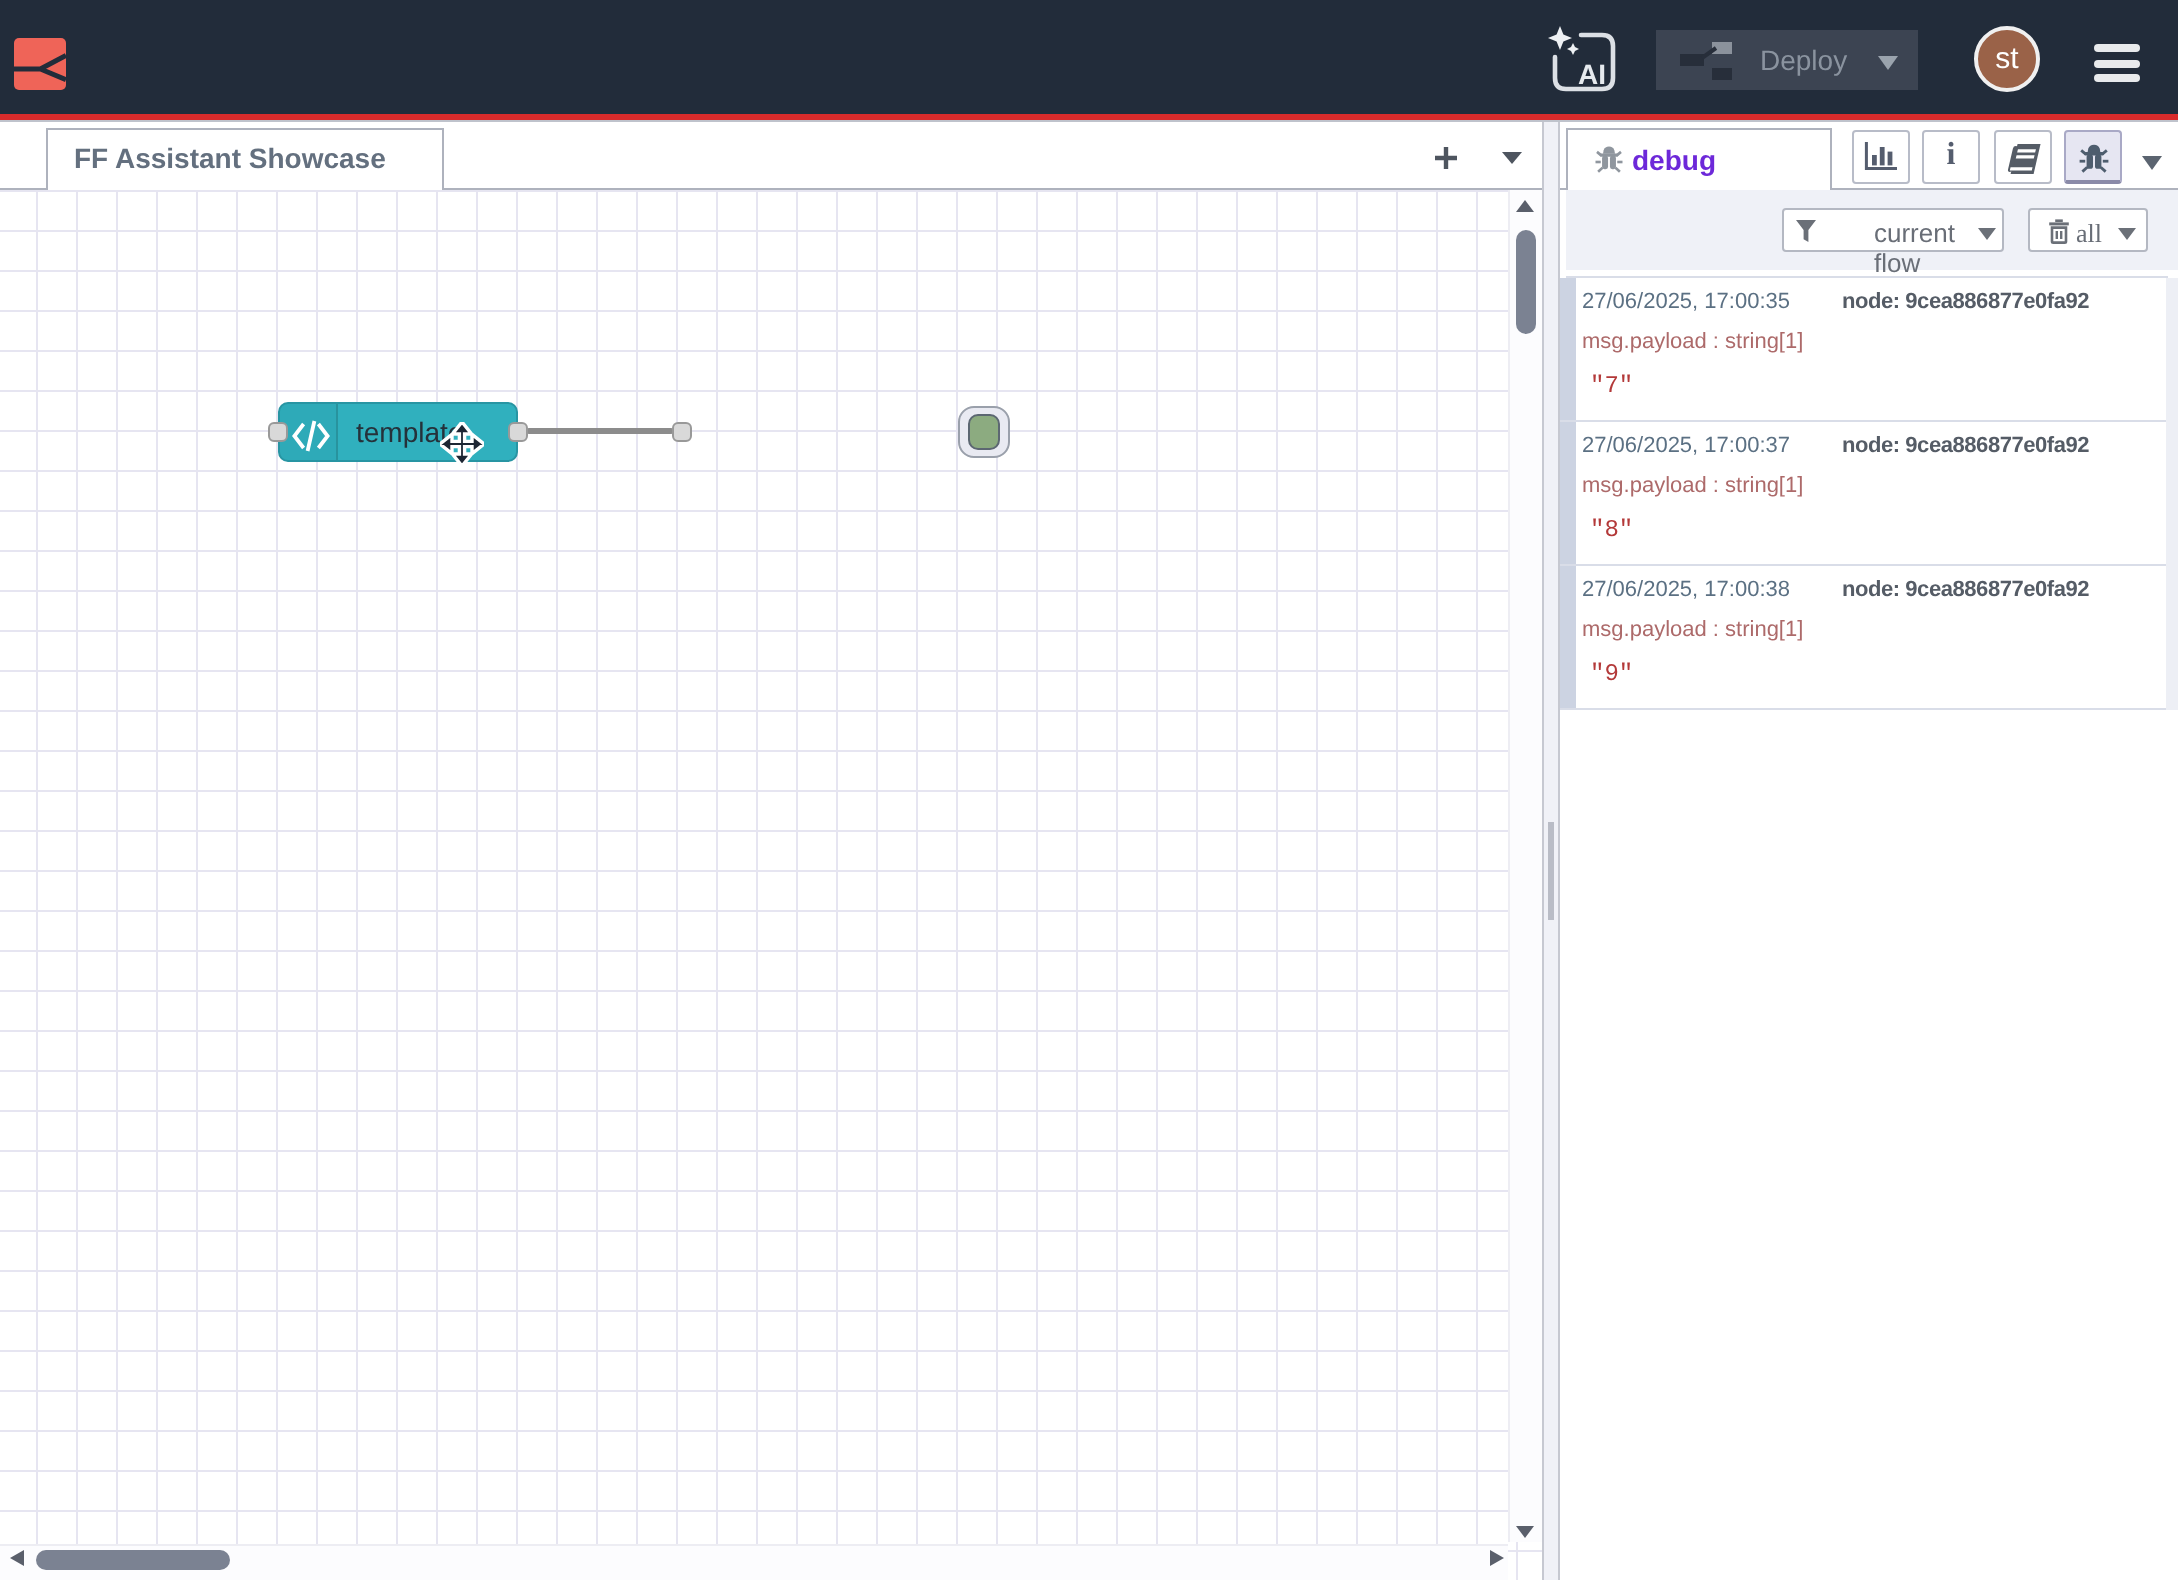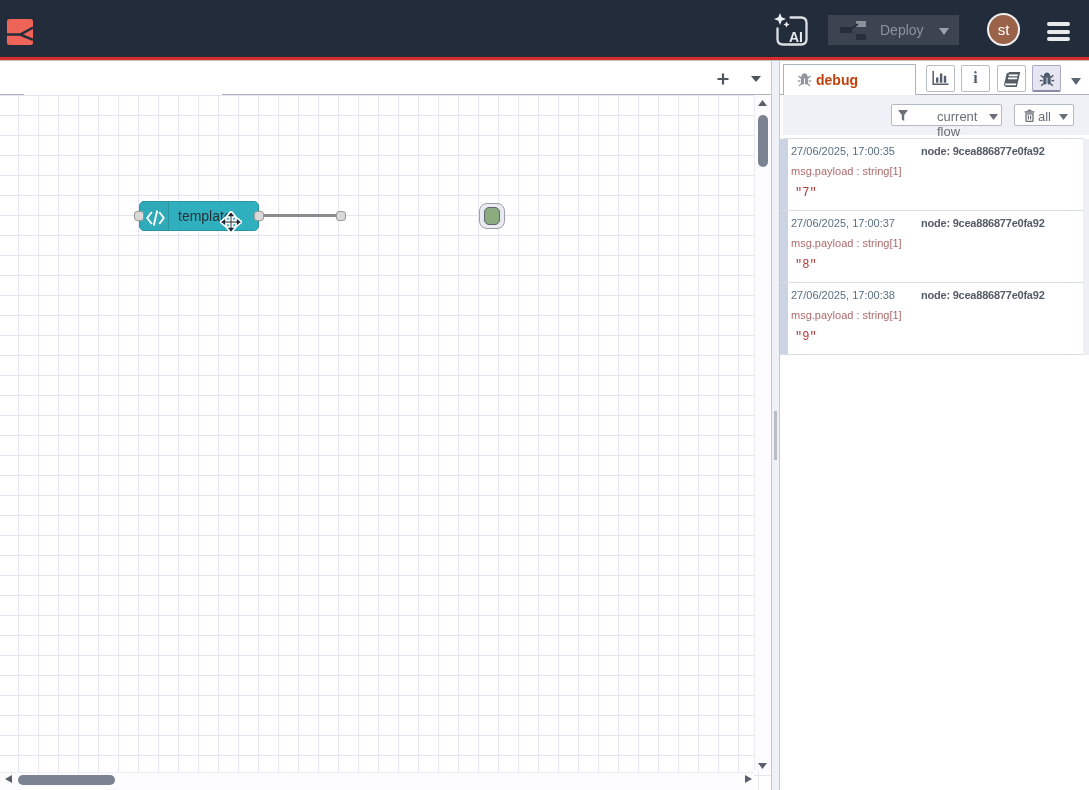--- a/index.html
+++ b/index.html
@@ -49,21 +49,21 @@
 
 
 #sep { position:absolute; left:771px; top:61px; width:9px; height:729px; background:#f0f1f7; border-left:1px solid #c6c8d1; border-right:1px solid #c6c8d1; }
 #grip { position:absolute; left:774px; top:411px; width:3px; height:49px; background:#b9bcc6; }
 
 
 #sidebar { position:absolute; left:780px; top:61px; width:309px; height:729px; background:#fff; }
 #sb-border1 { position:absolute; left:780px; top:94px; width:3px; height:1px; background:#aeb2bd; }
 #sb-border2 { position:absolute; left:916px; top:94px; width:173px; height:1px; background:#aeb2bd; }
 #debugtab { position:absolute; left:783px; top:64px; width:133px; height:31px; background:#fff; border:1px solid #aeb2bd; border-bottom:none; }
-#debugtab span { position:absolute; left:32px; top:6.5px; font-size:14px; font-weight:bold; color:#c2410c; }
+#debugtab span { position:absolute; left:32px; top:6.5px; font-size:14px; font-weight:bold; color:#6d28d9; }
 .sbbtn { position:absolute; top:65px; width:29px; height:27px; background:#fff; border:1px solid #b8bcc8; border-radius:2px; }
 #sbbtn4 { background:#e6e6f2; border-color:#a9a9c6; border-bottom:2px solid #8a8aa8; }
 #toolstrip { position:absolute; left:783px; top:95px; width:306px; height:40px; background:#eff1f7; }
 .tbtn { position:absolute; top:104px; height:22px; background:#fff; border:1px solid #b4b8c2; border-radius:2px; font-size:13px; color:#696e77; }
 
 
 .dmsg { position:absolute; left:780px; width:304px; height:72px; background:#fff; border-bottom:1px solid #d9dde8; }
 .dmsg .gut { position:absolute; left:0; top:0; width:8px; height:71px; background:#ccd3e2; }
 .dmsg .meta { position:absolute; left:11px; top:6px; font-size:11px; line-height:13px; color:#5b7083; }
 .dmsg .meta b { color:#555c66; margin-left:26px; letter-spacing:-0.22px; }
@@ -102,20 +102,23 @@
     <div id="avatar">st</div>
     <div class="hbar" style="top:22px;"></div>
     <div class="hbar" style="top:29.5px;"></div>
     <div class="hbar" style="top:37px;"></div>
   </div>
   <div id="redline"></div>
 
   <div id="tabbar"></div>
   <div id="tabbar-border1"></div>
   <div id="tabbar-border2"></div>
+  <div id="flowtab">
+      <span>FF Assistant Showcase</span>
+    </div>
   <svg class="abs" style="left:717px; top:72.5px;" width="12" height="12" viewBox="0 0 12 12">
       <path d="M6 0.5 V11.5 M0.5 6 H11.5" stroke="#4e555f" stroke-width="2.2"></path>
     </svg>
   <svg class="abs" style="left:750.5px; top:76px;" width="10" height="6" viewBox="0 0 10 6">
       <path d="M0 0 H10 L5 6 Z" fill="#4e555f"></path>
     </svg>
 
   <div id="canvas"></div>
 
   <div id="wire"></div>
@@ -236,21 +239,21 @@
         <path d="M0 0 H9 L4.5 6 Z" fill="#6b7078"></path>
       </svg>
   </div>
   <div class="tbtn" style="left:1014px; width:60px;">
     <svg style="position:absolute; left:9px; top:3.5px;" width="11" height="13" viewBox="0 0 11 13">
       <rect x="0.6" y="2.2" width="9.8" height="1.5" fill="#6b7078"></rect>
       <rect x="3.6" y="0.7" width="3.8" height="1.3" fill="#6b7078"></rect>
       <path d="M2 4.8 H9 V11.7 Q9 12.3 8.4 12.3 H2.6 Q2 12.3 2 11.7 Z" fill="none" stroke="#6b7078" stroke-width="1.3"></path>
       <path d="M4.4 6.5 V10.5 M6.6 6.5 V10.5" stroke="#6b7078" stroke-width="1.2"></path>
     </svg>
-    <span style="position:absolute; left:23px; top:3.5px;">all</span>
+    <span style="position:absolute; left:23px; top:3.5px;font-family:Liberation Serif, serif;">all</span>
     <svg style="position:absolute; left:44px; top:9px;" width="9" height="6" viewBox="0 0 9 6">
         <path d="M0 0 H9 L4.5 6 Z" fill="#6b7078"></path>
       </svg>
   </div>
 
   <div class="abs" style="left:783px; top:138px; width:301px; height:1px; background:#d9dde8;"></div>
   <div class="dmsg" style="top:139px;">
     <div class="gut"></div>
     <div class="meta">27/06/2025, 17:00:35<b>node: 9cea886877e0fa92</b></div>
     <div class="prop">msg.payload : string[1]</div>

